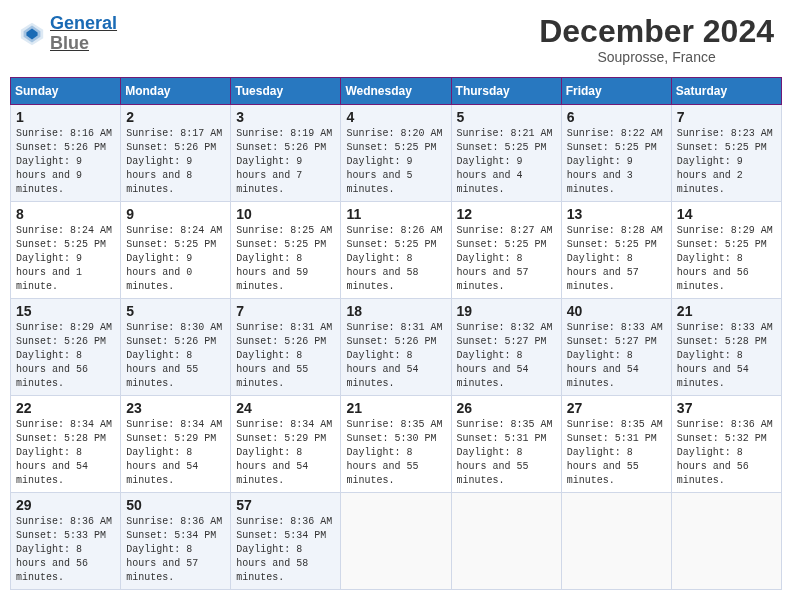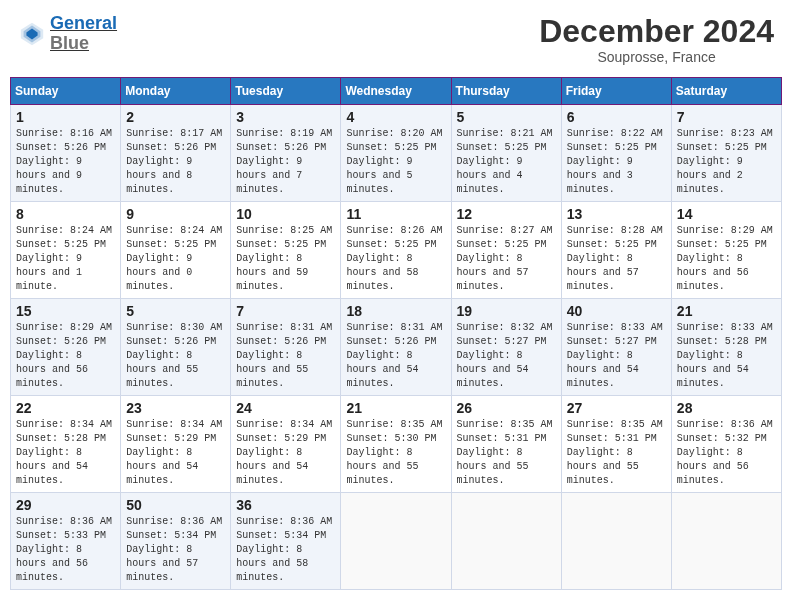--- a/index.html
+++ b/index.html
@@ -347,21 +347,21 @@
       </td>
         <td>
         <span class="day-number">27</span>
         <div class="day-info">
           Sunrise: 8:35 AM<br>
           Sunset: 5:31 PM<br>
           Daylight: 8 hours and 55 minutes.
         </div>
       </td>
         <td>
-        <span class="day-number">28</span>
+        <span class="day-number">37</span>
         <div class="day-info">
           Sunrise: 8:36 AM<br>
           Sunset: 5:32 PM<br>
           Daylight: 8 hours and 56 minutes.
         </div>
       </td>
       </tr>
       <tr>
         <td>
         <span class="day-number">29</span>
@@ -373,21 +373,21 @@
       </td>
         <td>
         <span class="day-number">50</span>
         <div class="day-info">
           Sunrise: 8:36 AM<br>
           Sunset: 5:34 PM<br>
           Daylight: 8 hours and 57 minutes.
         </div>
       </td>
         <td>
-        <span class="day-number">36</span>
+        <span class="day-number">57</span>
         <div class="day-info">
           Sunrise: 8:36 AM<br>
           Sunset: 5:34 PM<br>
           Daylight: 8 hours and 58 minutes.
         </div>
       </td>
         <td class="empty-cell"></td>
         <td class="empty-cell"></td>
         <td class="empty-cell"></td>
         <td class="empty-cell"></td>

